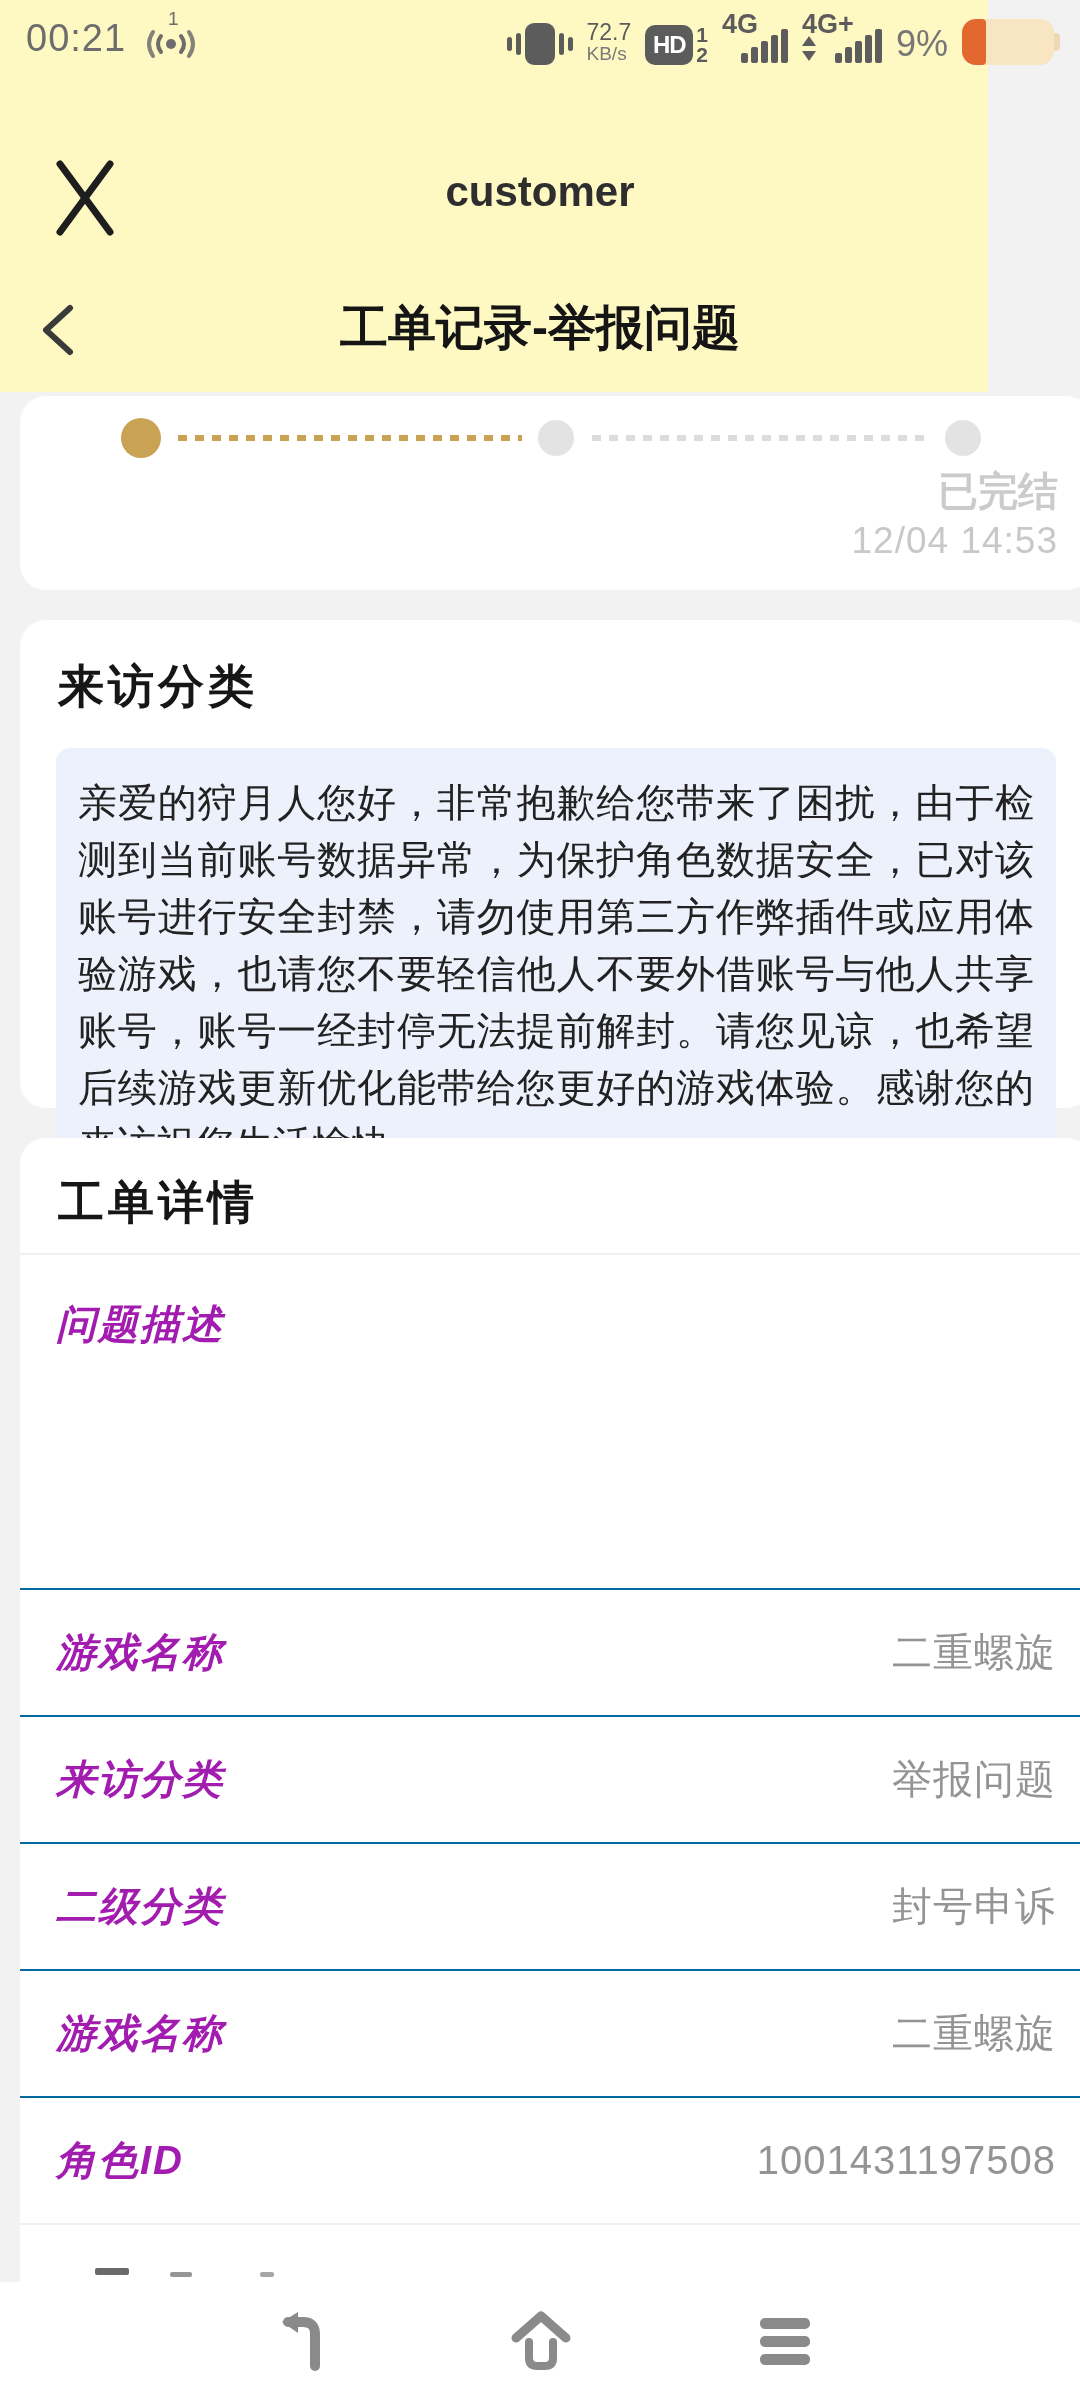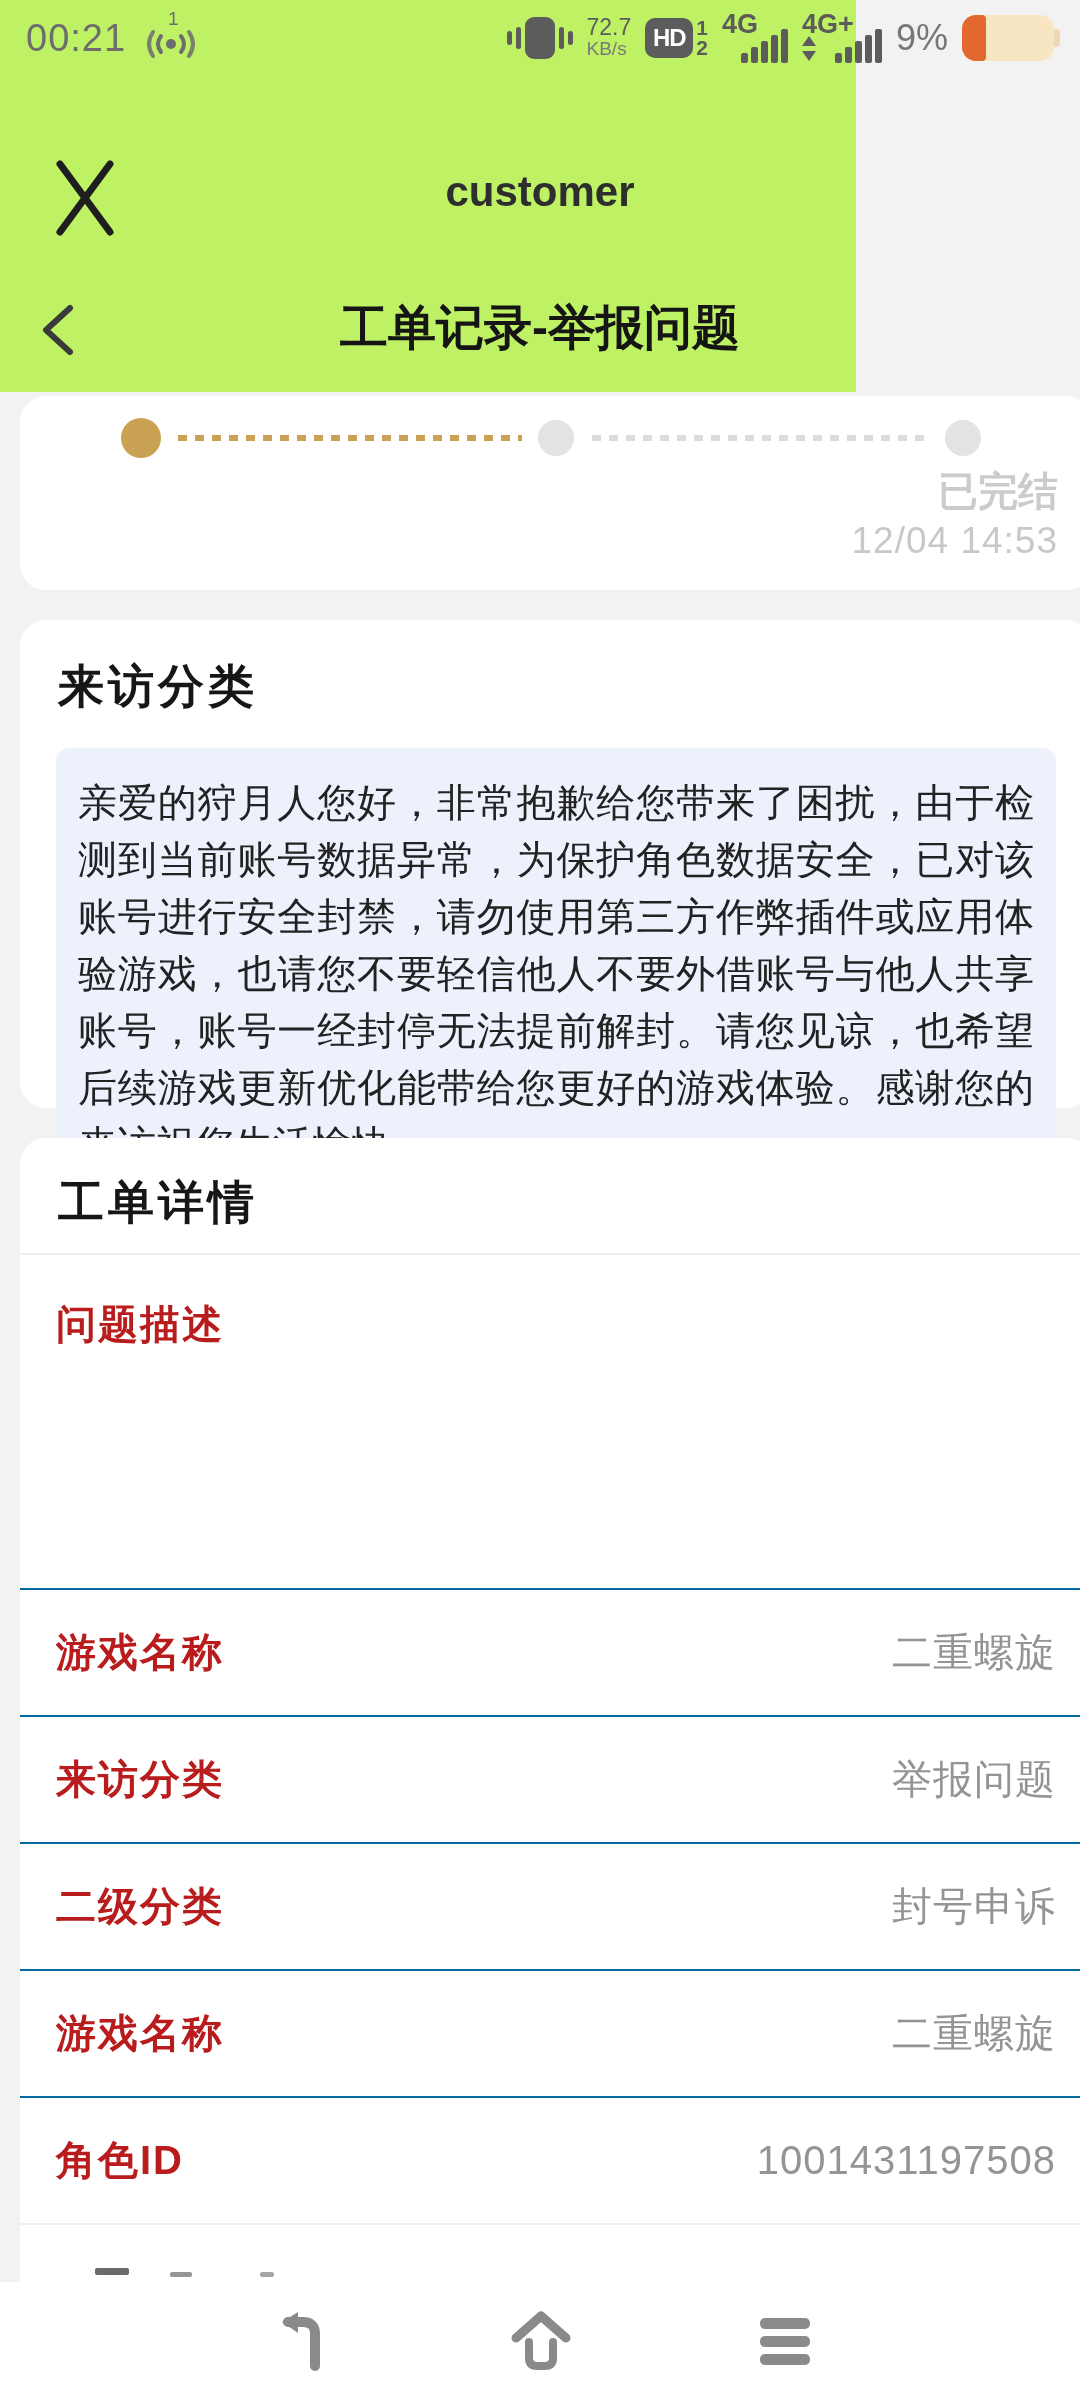--- a/index.html
+++ b/index.html
@@ -3,25 +3,25 @@
 <meta charset="utf-8">
 <style>
   html,body{margin:0;padding:0;background:#e9e9e9;}
   .screen{
     position:relative;width:1080px;height:2400px;margin:0 auto;
     background:#f2f2f2;overflow:hidden;
     font-family:"Liberation Sans",sans-serif;
     -webkit-font-smoothing:antialiased;
   }
   
-  .top-white{position:absolute;top:0;left:0;width:856px;height:392px;background:#bef264;}
+  .top-white{position:absolute;top:0;left:0;width:988px;height:392px;background:#fef9c3;}
   .statusbar{position:absolute;top:0;left:0;width:1080px;height:76px;display:flex;align-items:center;justify-content:space-between;padding:0 26px;box-sizing:border-box;}
   .sb-left{display:flex;align-items:center;gap:18px;}
   .sb-time{font-size:38px;color:#6d6d6d;letter-spacing:1px;}
-  .sb-right{display:flex;align-items:center;gap:14px;}
+  .sb-right{display:flex;align-items:flex-end;gap:14px;}
   .hotspot{position:relative;width:54px;height:56px;}
   .hotspot .num{position:absolute;top:-2px;left:24px;font-size:19px;color:#6d6d6d;}
   
   .vibe{display:flex;align-items:center;gap:4px;}
   .vibe .wave{width:5px;border-radius:3px;background:#5c5c5c;}
   .vibe .w1{height:14px;} .vibe .w2{height:22px;}
   .vibe .phone{width:30px;height:42px;border-radius:9px;background:#5c5c5c;}
   .speed{display:flex;flex-direction:column;align-items:flex-start;line-height:22px;}
   .speed .v{font-size:23px;color:#5c5c5c;}
   .speed .u{font-size:19px;color:#7a7a7a;}
@@ -63,21 +63,21 @@
   
   .result-card{top:620px;height:488px;}
   .card-heading{padding:36px 38px 0;font-size:46px;font-weight:700;color:#161616;letter-spacing:4px;}
   .msg-box{margin:30px 36px 0;background:#edf1fb;border-radius:14px;padding:26px 22px;
     font-size:39px;line-height:57px;color:#222;font-weight:500;text-align:justify;word-break:break-all;}
   
   .details-card{top:1138px;height:1262px;border-radius:26px 26px 0 0;}
   .det-heading{padding:34px 38px 0;font-size:46px;font-weight:700;color:#161616;letter-spacing:4px;height:81px;box-sizing:content-box;}
   .divider{height:0;border-top:2px solid #efefef;margin:0;}
   .drow{display:flex;justify-content:space-between;align-items:center;padding:0 36px;height:125px;border-top:2px solid #0369a1;}
-  .drow .lab{font-size:40px;font-weight:700;color:#b91c1c;letter-spacing:2px;}
+  .drow .lab{font-size:40px;font-weight:700;color:#a21caf;letter-spacing:2px;font-style:italic;}
   .drow .val{font-size:40px;color:#949494;letter-spacing:1px;}
   .drow.desc{height:333px;align-items:flex-start;border-top:none;}
   .drow.desc .lab{margin-top:42px;}
   .drow.desc .val{width:570px;margin-top:28px;line-height:70px;text-align:right;word-break:break-all;}
   
   .frag{position:absolute;background:#6a6a6a;border-radius:2px;}
   
   .navbar{position:absolute;left:0;bottom:0;width:1080px;height:118px;background:#ffffff;z-index:5;}
   .nav-ico{position:absolute;top:26px;width:66px;height:66px;cursor:pointer;}
   .nav-back{left:268px;} .nav-home{left:508px;} .nav-recents{left:752px;}

